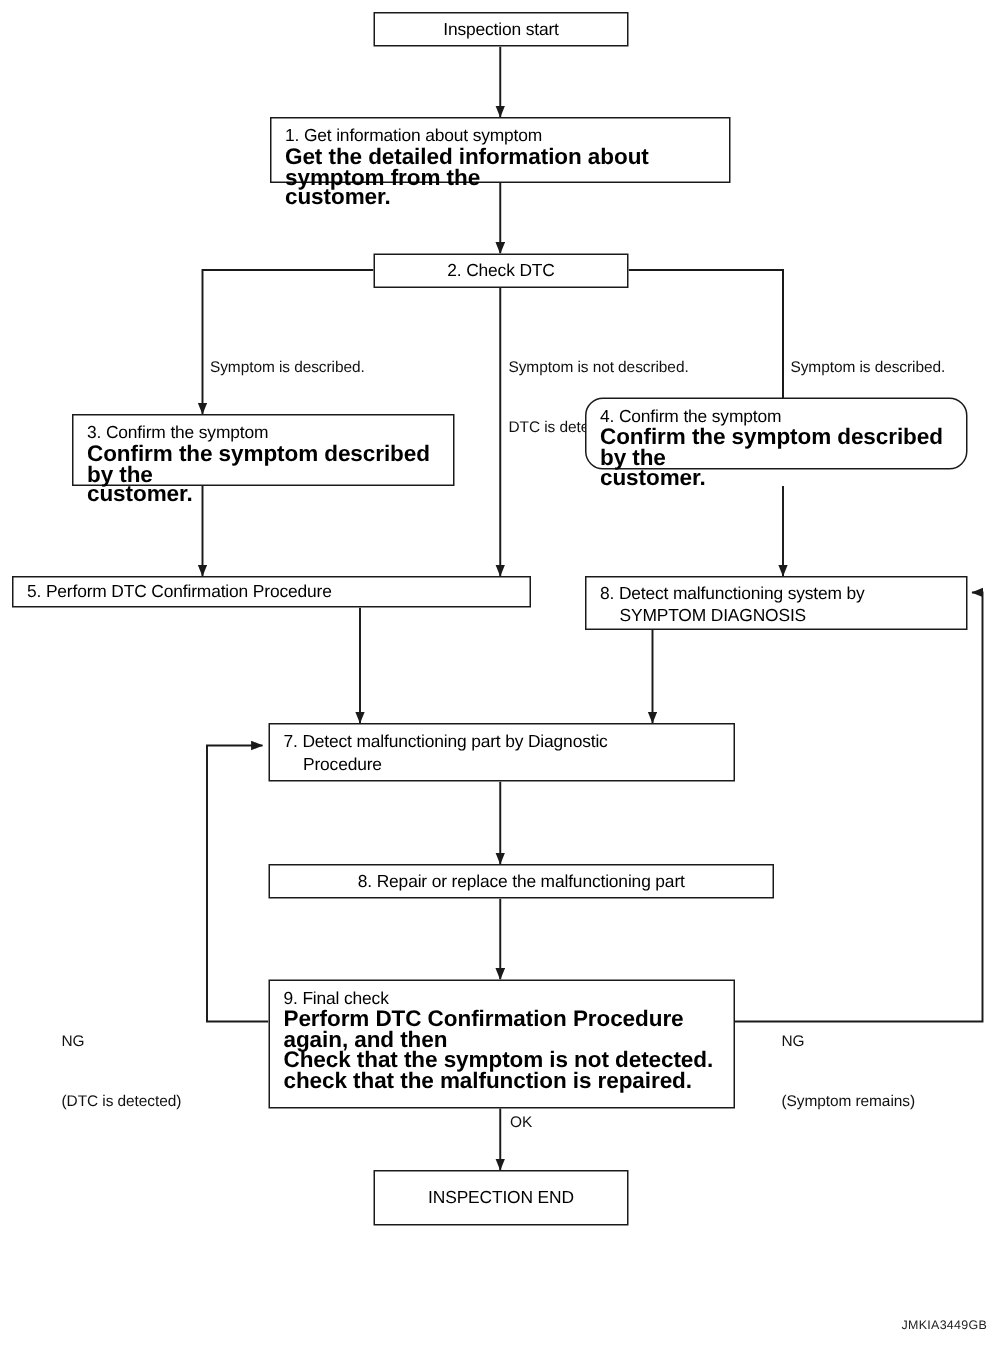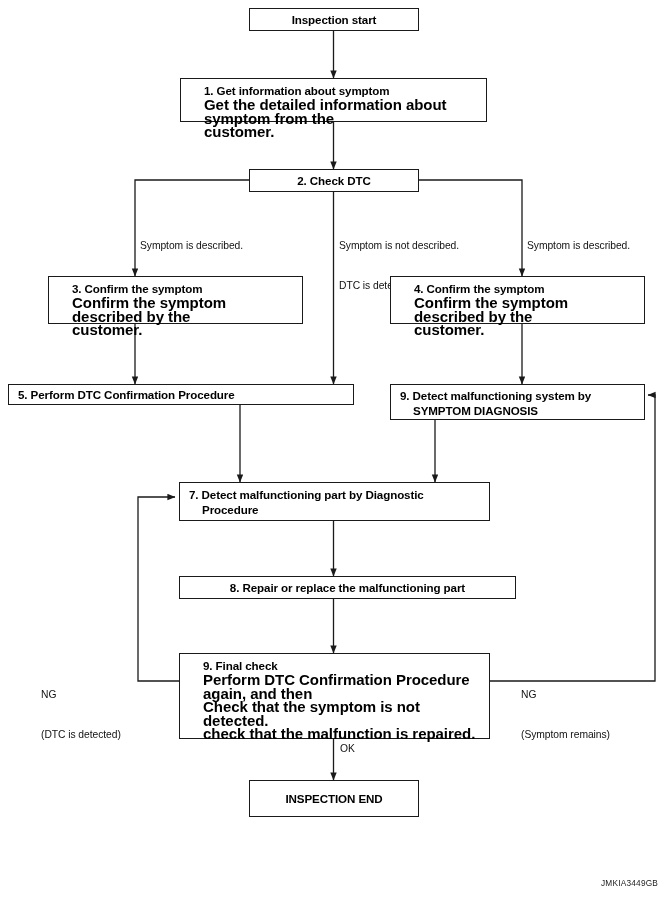--- a/index.html
+++ b/index.html
@@ -32,36 +32,36 @@
     border: 1.3px solid #1a1a1a;
     background: #ffffff;
     color: #000000;
   }
   .node-box.centered {
     display: flex;
     align-items: center;
     justify-content: center;
   }
   .node-title {
-    font-weight: bold;
+    font-weight: normal;
     font-size: 11.6px;
     line-height: 15px;
     letter-spacing: -0.1px;
   }
   .node-title.center {
     text-align: center;
   }
   .node-body {
     font-size: 15px;
     line-height: 13.6px;
     letter-spacing: -0.05px;
     font-weight: bold;
   }
   .node-pad {
-    padding: 4px 8px 4px 23px;
+    padding: 4px 8px 4px 9px;
   }
   .edge-label {
     position: absolute;
     font-size: 10.3px;
     line-height: 13.4px;
     color: #111111;
     white-space: pre;
     letter-spacing: -0.05px;
   }
   .fig-id {
@@ -140,32 +140,32 @@
     <div>Symptom is described.</div>
     <div>DTC is not detected.</div>
   </div>
 
   <div class="node-box node-pad" style="left:8px; top:276px; width:255px; height:48px;margin-left:40px;">
     <div class="node-title">3. Confirm the symptom</div>
     <div class="node-body">Confirm the symptom described by the</div>
     <div class="node-body">customer.</div>
   </div>
 
-  <div class="node-box node-pad" style="left:390px; top:276px; width:255px; height:48px;">
+  <div class="node-box node-pad" style="left:390px; top:265px; width:255px; height:48px;border-radius:12px;">
     <div class="node-title">4. Confirm the symptom</div>
     <div class="node-body">Confirm the symptom described by the</div>
     <div class="node-body">customer.</div>
   </div>
 
   <div class="node-box" style="left:8px; top:384px; width:346px; height:21px; padding:2px 9px;">
     <div class="node-title">5. Perform DTC Confirmation Procedure</div>
   </div>
 
   <div class="node-box" style="left:390px; top:384px; width:255px; height:36px; padding:3px 9px;">
-    <div class="node-title">9. Detect malfunctioning system by</div>
+    <div class="node-title">8. Detect malfunctioning system by</div>
     <div class="node-title" style="padding-left:13px;">SYMPTOM DIAGNOSIS</div>
   </div>
 
   <div class="node-box" style="left:179px; top:482px; width:311px; height:39px; padding:4px 9px;">
     <div class="node-title">7. Detect malfunctioning part by Diagnostic</div>
     <div class="node-title" style="padding-left:13px;">Procedure</div>
   </div>
 
   <div class="node-box" style="left:179px; top:576px; width:337px; height:23px; padding:3px 9px;text-align:center;">
     <div class="node-title">8. Repair or replace the malfunctioning part</div>

